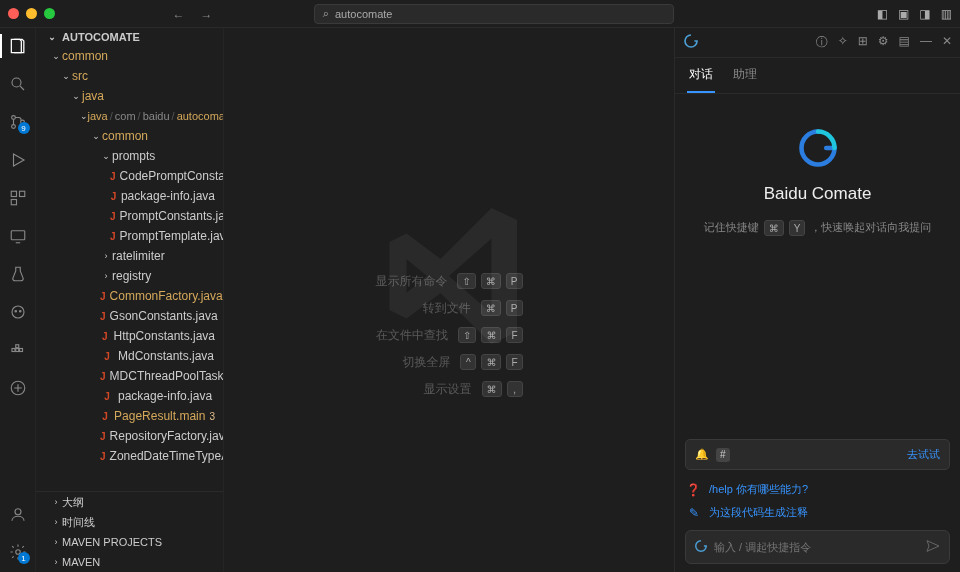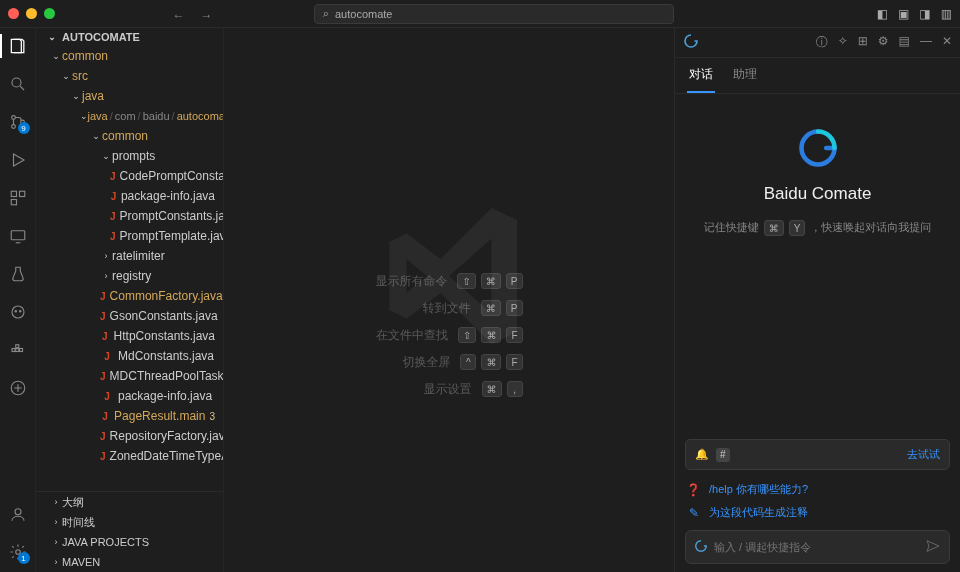--- a/index.html
+++ b/index.html
@@ -292,21 +292,21 @@
         <div class="row">
           <span class="chev">›</span>
           <span>大纲</span>
         </div>
         <div class="row">
           <span class="chev">›</span>
           <span>时间线</span>
         </div>
         <div class="row">
           <span class="chev">›</span>
-          <span>JAVA PROJECTS</span>
+          <span>MAVEN PROJECTS</span>
         </div>
         <div class="row">
           <span class="chev">›</span>
           <span>MAVEN</span>
         </div>
       </div>
   </div>
 
   <div class="editor">
     <div class="watermark">

